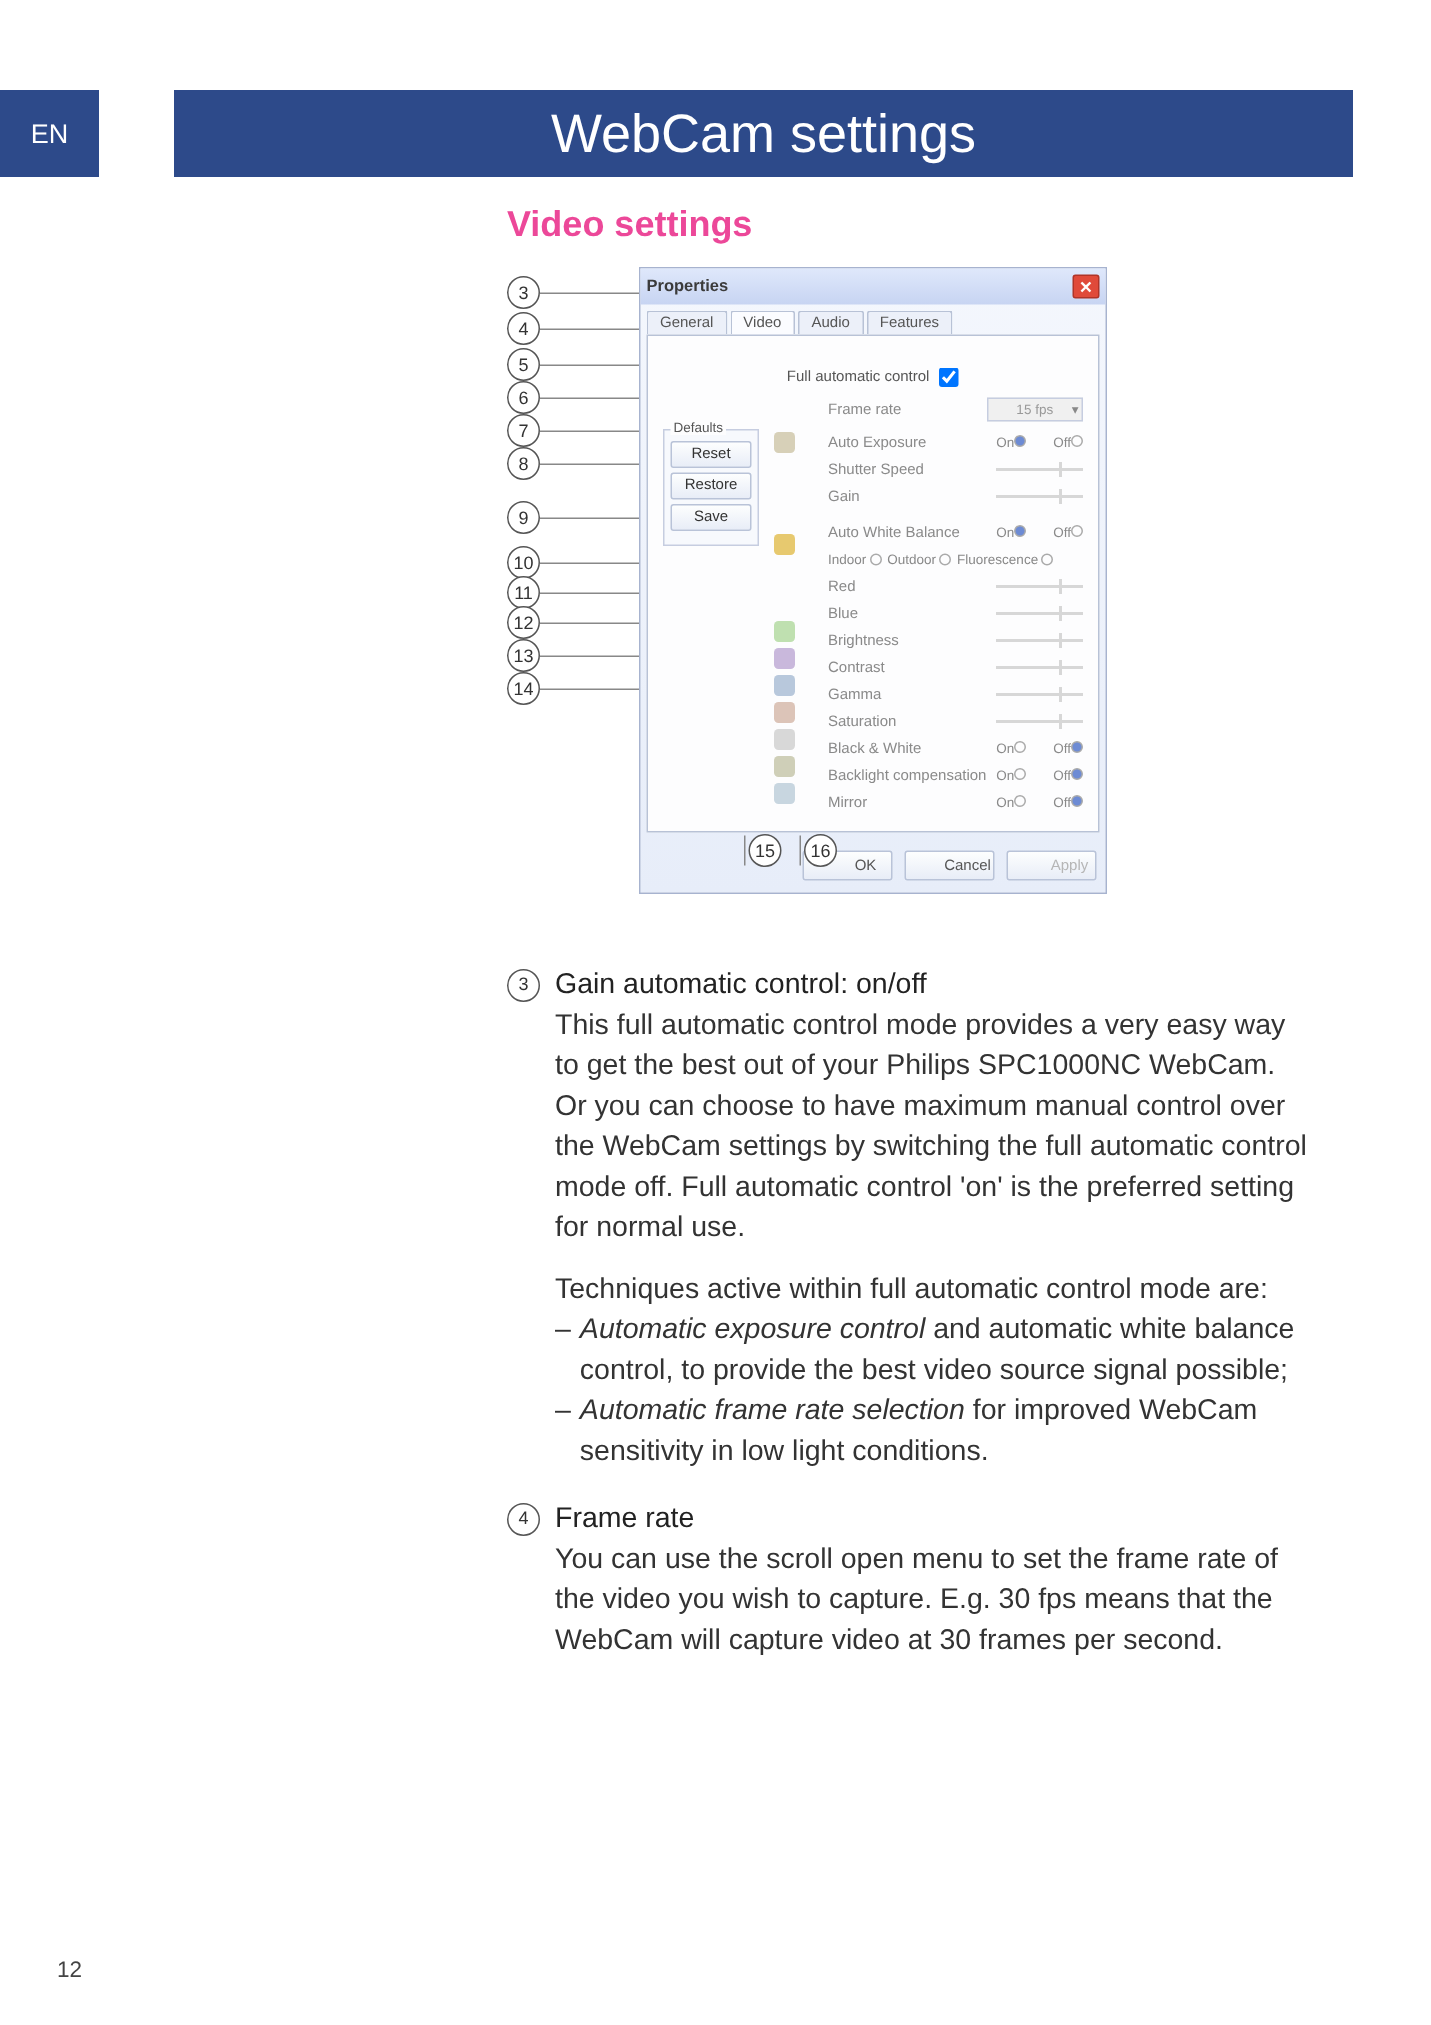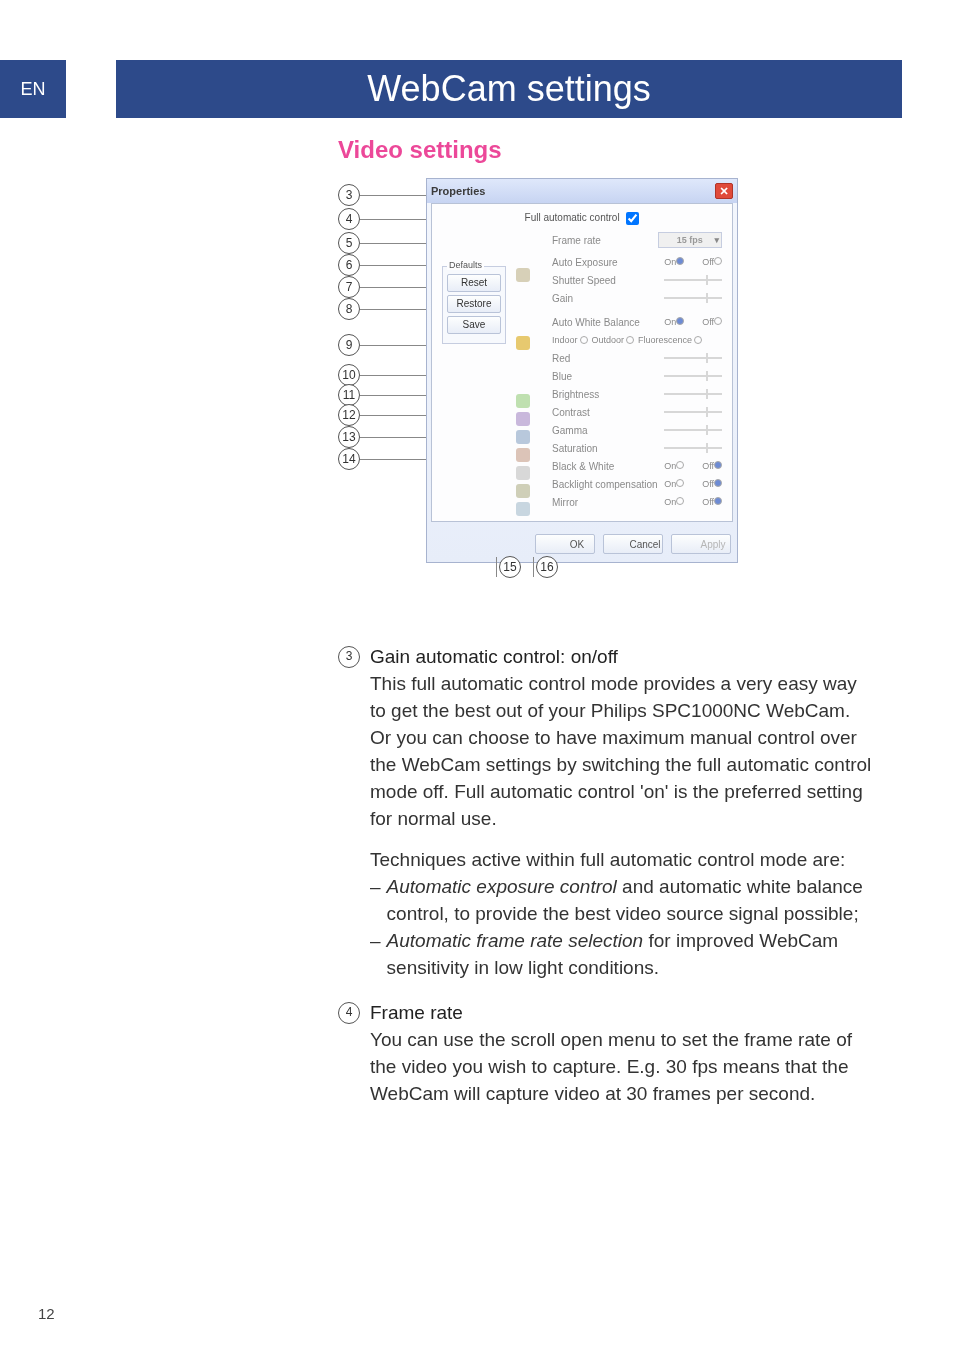--- a/index.html
+++ b/index.html
@@ -40,38 +40,38 @@
     height: 24px; background: linear-gradient(#dfe8fb,#c7d4f2);
     display: flex; align-items: center; justify-content: space-between;
     padding: 0 4px; font-size: 11px; font-weight: 700; color: #3b3b3b;
   }
   .close-btn { width: 18px; height: 16px; background: #e04a3a; color:#fff;
     display:flex; align-items:center; justify-content:center; font-size:11px;
     border:1px solid #b03428; border-radius:2px; }
   .tabs { display:flex; gap:2px; padding:4px 4px 0; font-size:10px; }
   .tab { border:1px solid #b8c2d6; border-bottom:none; padding:2px 8px; background:#ecf0f9; color:#555; border-radius:2px 2px 0 0;}
   .tab.active { background:#fbfcff; font-weight:400; }
-  .panel { border:1px solid #b8c2d6; margin:0 4px 4px; background:#fdfdfe; padding:8px 10px 10px; font-size:10px; color:#8a8a8a; position:relative; }
+  .panel { border:1px solid #b8c2d6; margin:0 4px 4px; background:#fdfdfe; padding:21px 10px 10px; font-size:10px; color:#8a8a8a; position:relative; }
   .fac { text-align:center; font-size:10px; color:#555; margin-bottom:6px;}
   .fac input { vertical-align:middle; margin-left:4px; }
   .row { display:flex; align-items:center; height:18px; }
   .lbl { width:112px; white-space:nowrap; }
   .sliderbar { flex:1; height:2px; background:#d7d7d7; position:relative; }
   .sliderbar::after{content:""; position:absolute; right:14px; top:-4px; width:2px; height:10px; background:#d7d7d7;}
   .radio-pair { display:flex; gap:4px; align-items:center; font-size:9px; color:#888;}
   .radio-pair span{display:flex;align-items:center;gap:2px;}
   .dot{width:8px;height:8px;border:1px solid #aaa;border-radius:50%;display:inline-block;}
   .dot.sel{background:#6d8bd4;}
   .defaults-box { position:absolute; left:10px; top:62px; width:64px; border:1px solid #c6cde0; padding:4px 4px 6px; background:#f7f9fd;}
   .defaults-box .legend{position:absolute; top:-7px; left:4px; background:#fdfdfe; font-size:9px; padding:0 2px; color:#555;}
   .mini-btn { display:block; width:54px; height:18px; margin:3px auto; border:1px solid #b9c3d8; background:linear-gradient(#fdfefe,#e8edf7); font-size:10px; text-align:center; line-height:16px; color:#333; border-radius:2px;}
   .icons-col { position:absolute; left:84px; top:64px; width:16px; }
   .ico { width:14px; height:14px; margin-bottom:4px; background:#d7d0b8; border-radius:3px; }
   .right-area { margin-left:110px; }
-  .dropdown { float:right; width:68px; height:16px; border:1px solid #c6cde0; background:#f0f0f0; font-size:9px; text-align:center; line-height:14px; color:#999; position:relative;font-weight:bold;}
+  .dropdown { float:right; width:68px; height:16px; border:1px solid #c6cde0; background:#f0f0f0; font-size:9px; text-align:center; line-height:14px; color:#999; position:relative;}
   .dropdown::after{content:"▾"; position:absolute; right:2px; top:0; color:#888;}
   .onoff { margin-left:auto; display:flex; gap:18px; font-size:9px;}
   .btnrow { display:flex; justify-content:flex-end; gap:8px; padding:8px 6px;}
   .dlg-btn { width:60px; height:20px; border:1px solid #b9c3d8; background:linear-gradient(#fdfefe,#e8edf7); font-size:10px; border-radius:2px; color:#555;padding-left:24px;}
   .dlg-btn.disabled{color:#b6b6b6;}
   .bottom-callouts { position:absolute; left:158px; top:378px; display:flex; gap:12px; align-items:flex-start;}
   .vlead { width:1px; height:20px; background:#888; margin:0 auto;}
   .bc { display:flex; align-items:center; gap:2px;}
 
   .body-text { margin-top: 26px; font-size: 19px; line-height: 1.42; color:#333; }
@@ -146,20 +146,26 @@
             <span class="num">14</span>
             <span class="lead" style="width:58px;"></span>
           </div>
       </div>
 
       <div class="dialog">
         <div class="dlg-title">
           <span>Properties</span>
           <span class="close-btn">✕</span>
         </div>
+        <div class="tabs">
+          <span class="tab">General</span>
+          <span class="tab active">Video</span>
+          <span class="tab">Audio</span>
+          <span class="tab">Features</span>
+        </div>
         <div class="panel">
           <div class="fac"><span>Full automatic control</span> <input type="checkbox" checked="" style=""></div>
 
           <div class="defaults-box">
             <span class="legend">Defaults</span>
             <span class="mini-btn">Reset</span>
             <span class="mini-btn">Restore</span>
             <span class="mini-btn">Save</span>
           </div>
 

